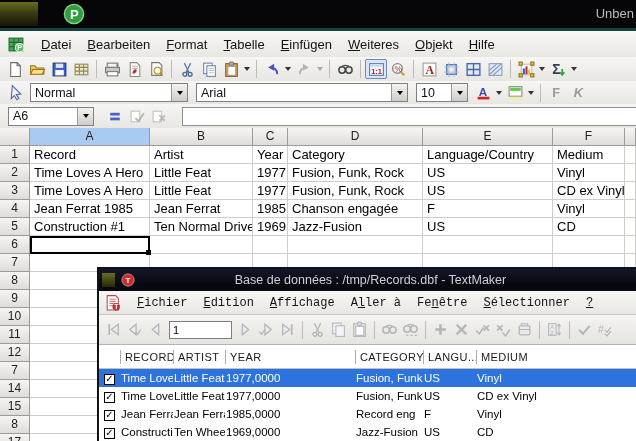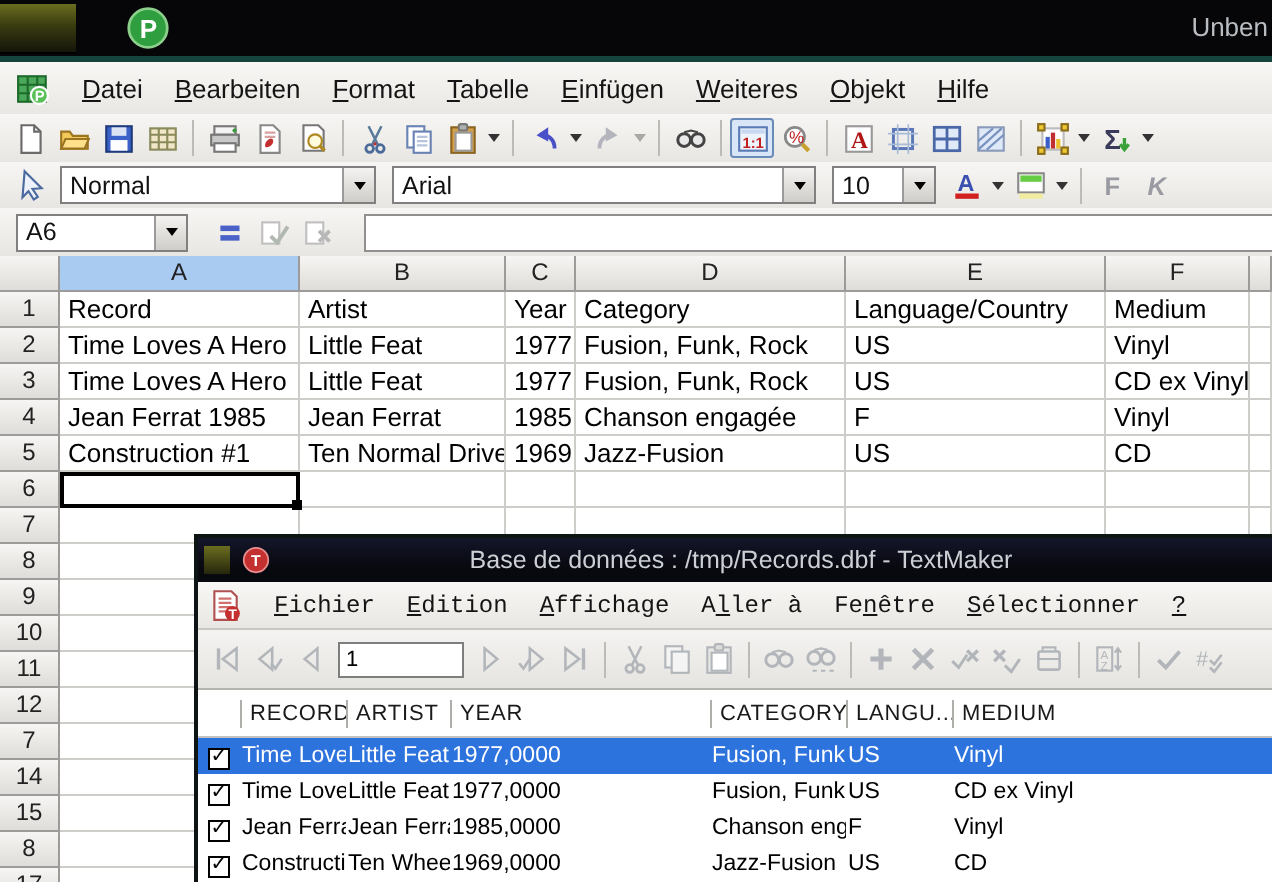--- a/index.html
+++ b/index.html
@@ -680,21 +680,21 @@
           <span class="dlg-cell" style="width: 130px;">1977,0000</span>
           <span class="dlg-cell" style="width: 68px;">Fusion, Funk</span>
           <span class="dlg-cell" style="width: 53px;">US</span>
           <span class="dlg-cell" style="width: 160px;">CD ex Vinyl</span>
         </div>
         <div class="dlg-row">
           <span class="dlg-cell" style="width: 21px;"><span class="cbx">✓</span></span>
           <span class="dlg-cell" style="width: 53px;">Jean Ferra</span>
           <span class="dlg-cell" style="width: 52px;">Jean Ferra</span>
           <span class="dlg-cell" style="width: 130px;">1985,0000</span>
-          <span class="dlg-cell" style="width: 68px;">Chanson eng</span>
+          <span class="dlg-cell" style="width: 68px;">Record eng</span>
           <span class="dlg-cell" style="width: 53px;">F</span>
           <span class="dlg-cell" style="width: 160px;">Vinyl</span>
         </div>
         <div class="dlg-row">
           <span class="dlg-cell" style="width: 21px;"><span class="cbx">✓</span></span>
           <span class="dlg-cell" style="width: 53px;">Constructic</span>
           <span class="dlg-cell" style="width: 52px;">Ten Wheel</span>
           <span class="dlg-cell" style="width: 130px;">1969,0000</span>
           <span class="dlg-cell" style="width: 68px;">Jazz-Fusion</span>
           <span class="dlg-cell" style="width: 53px;">US</span>

